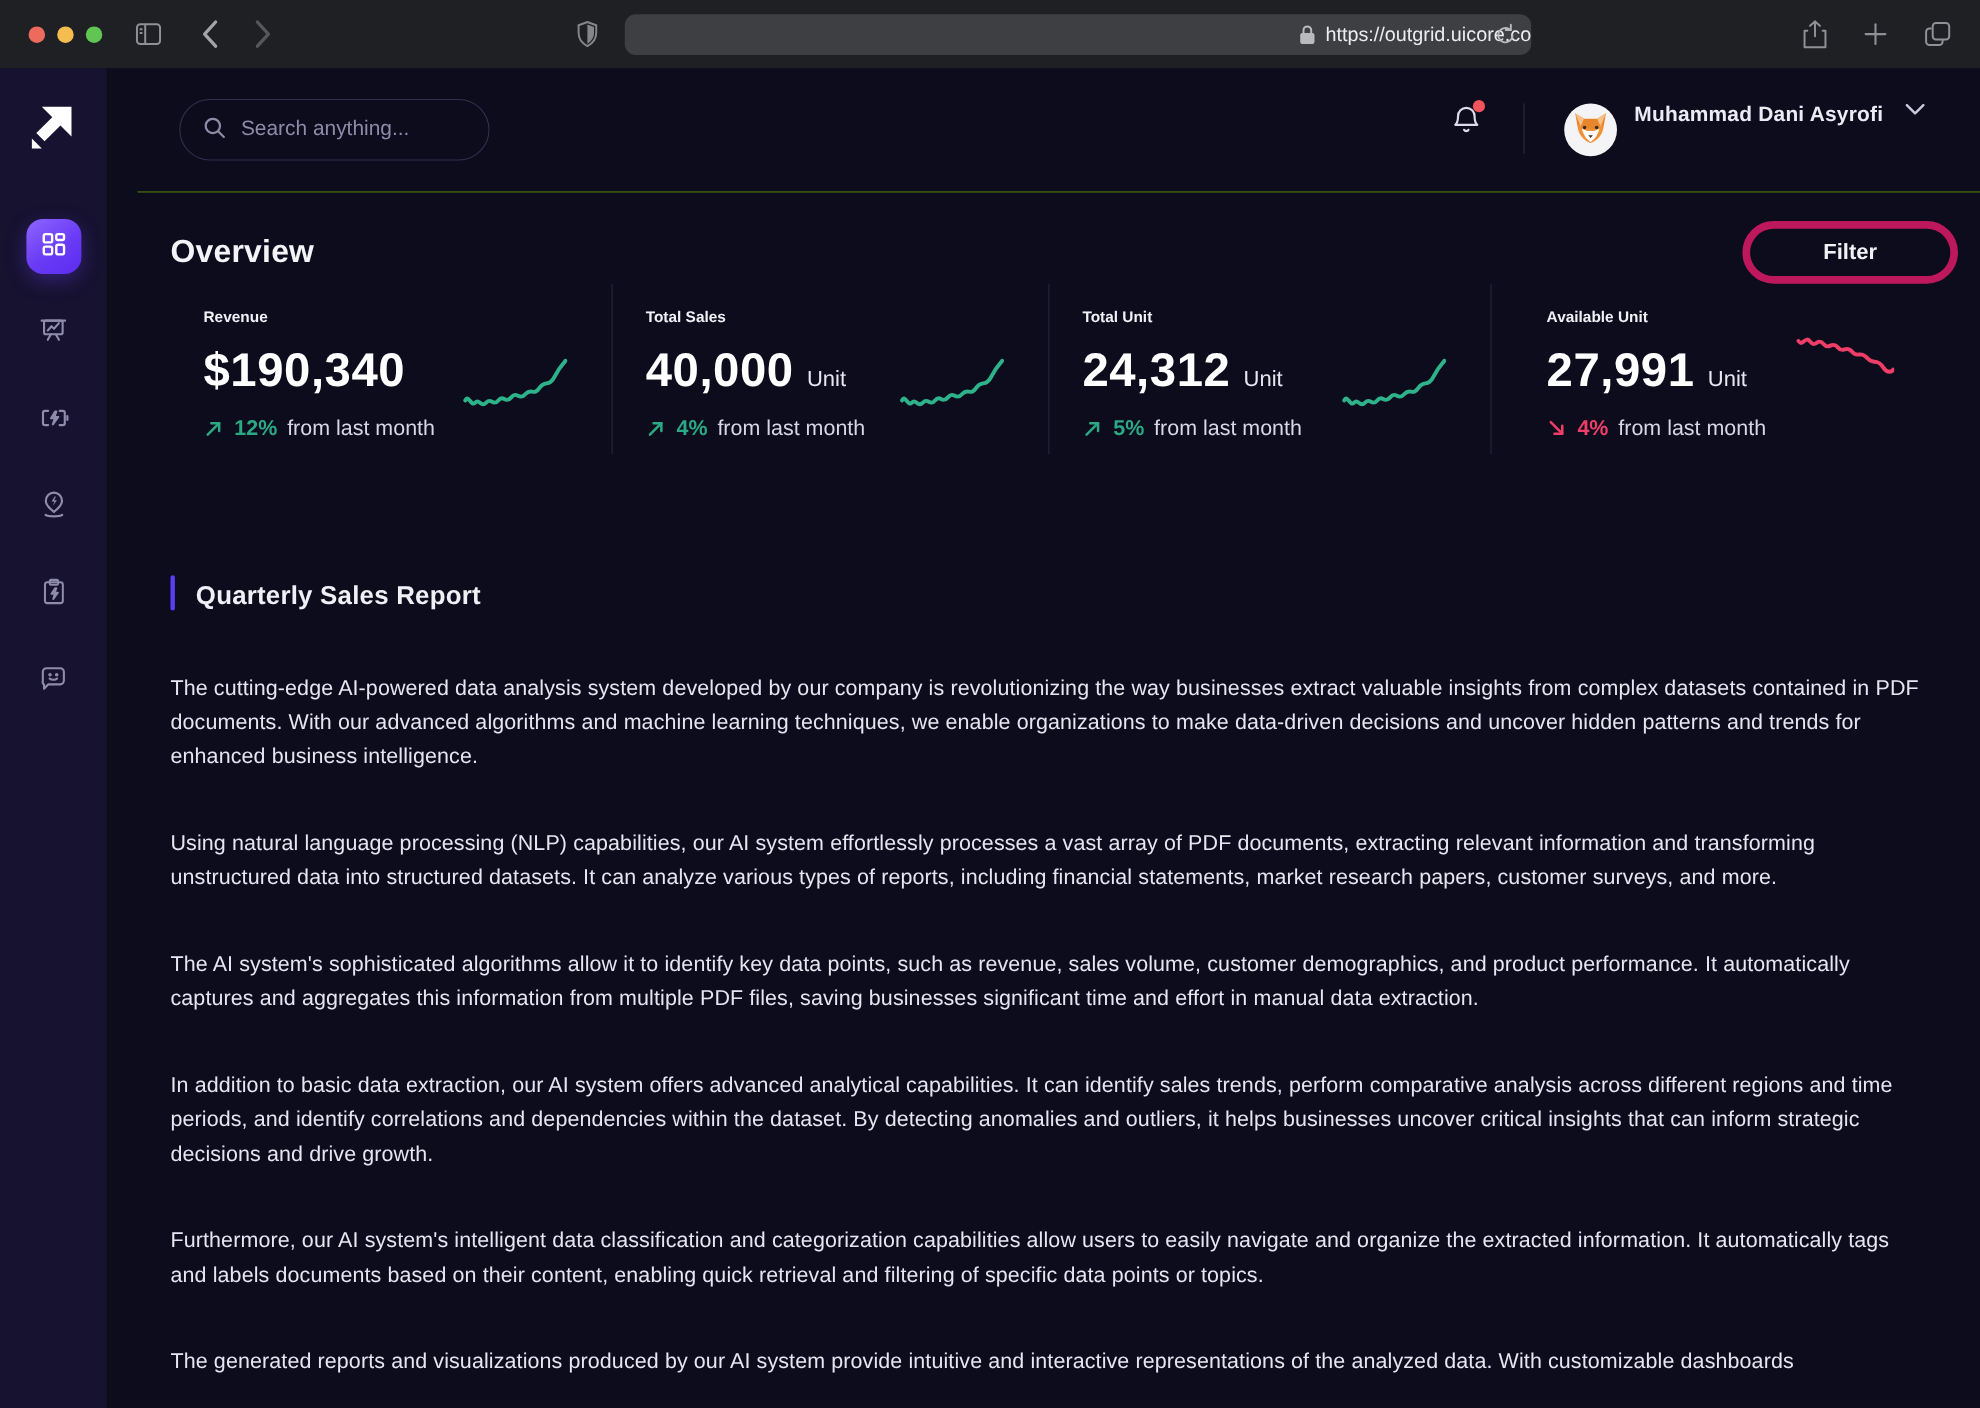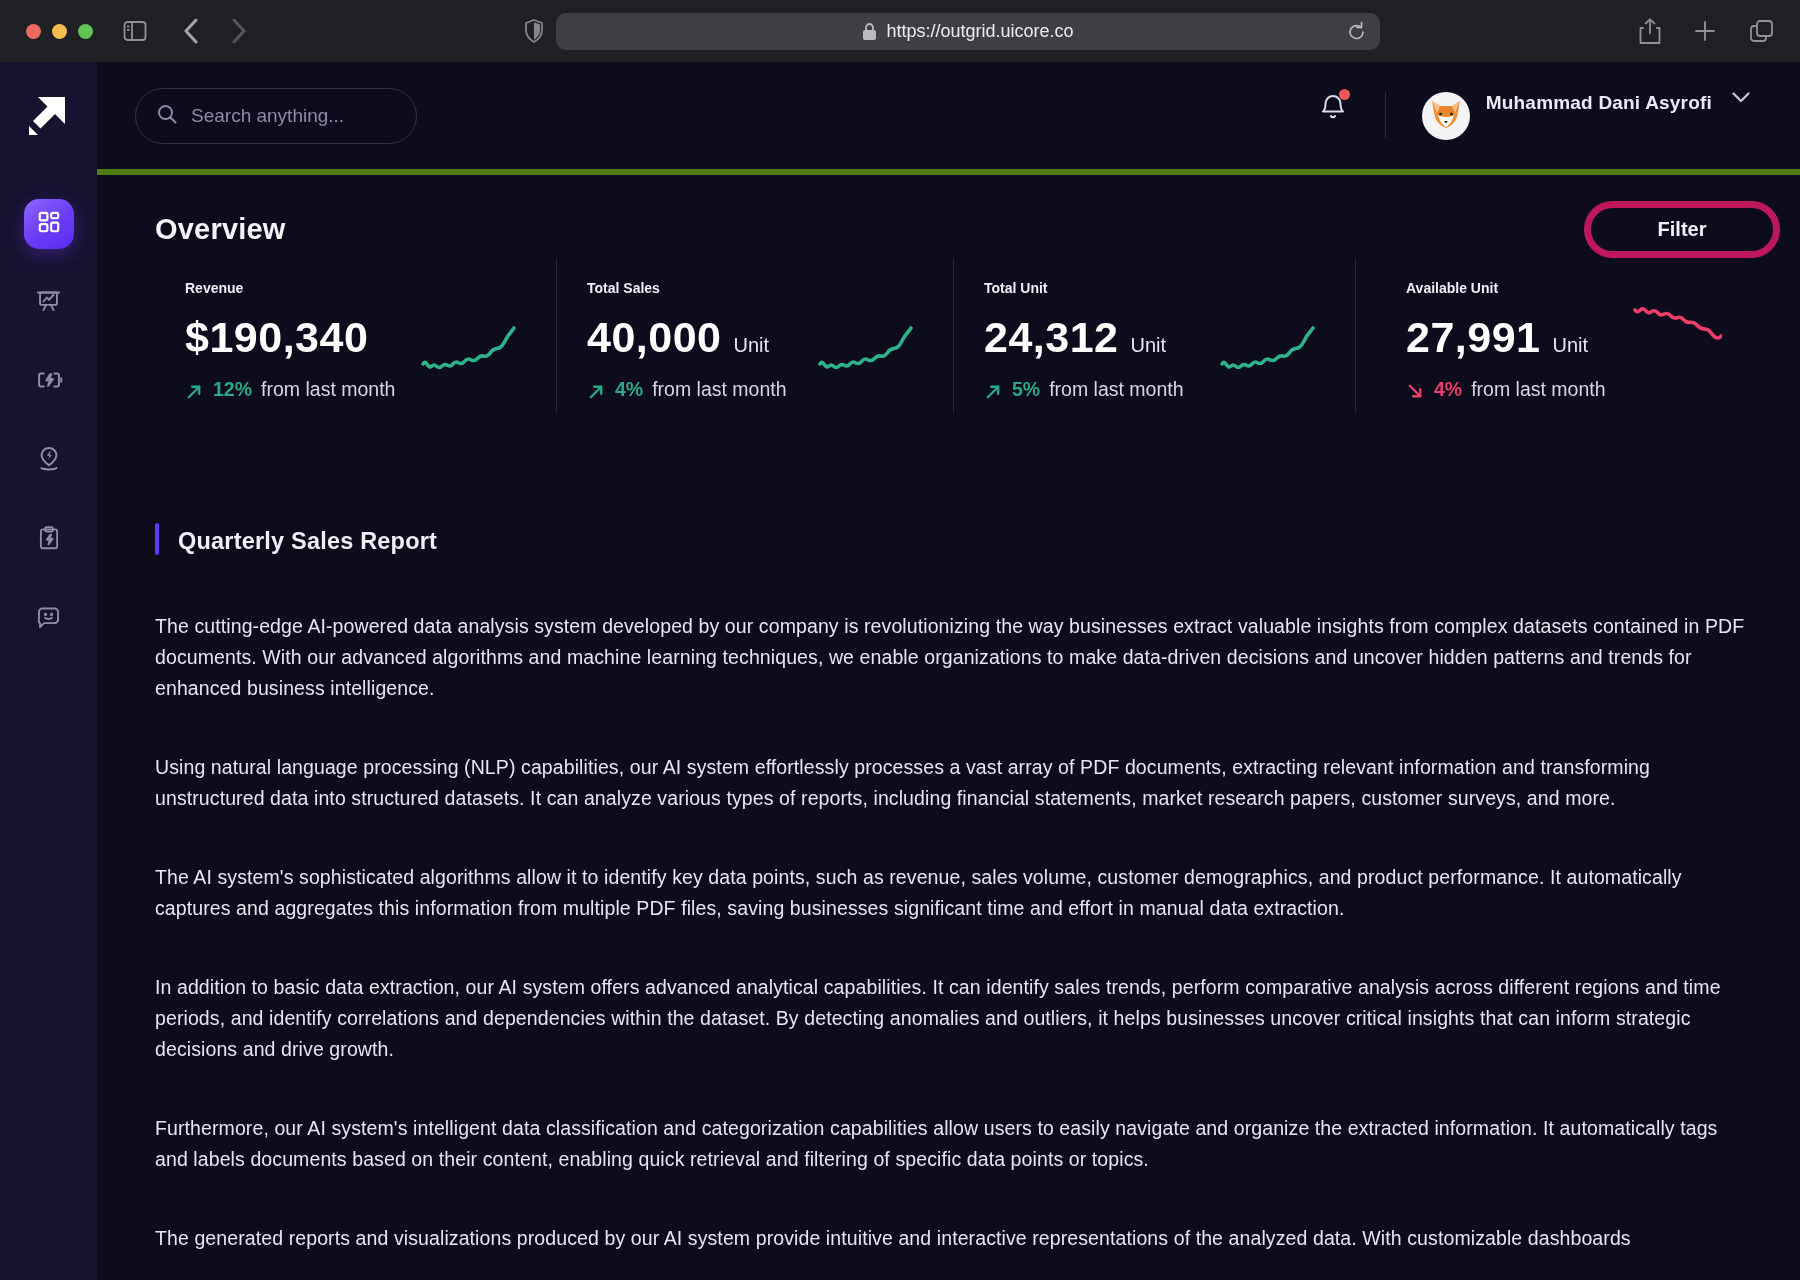--- a/index.html
+++ b/index.html
@@ -11,41 +11,41 @@
   .chrome { height:62px; background:#1f2023; flex:0 0 62px; position:relative;
             display:flex; align-items:center; }
   .traffic { display:flex; gap:11px; margin-left:26px; }
   .light { width:15px; height:15px; border-radius:50%; }
   .light.red { background:#ec6a5e; } .light.yellow { background:#f5bd4f; } .light.green { background:#61c554; }
   .chrome-ic { color:#8f9196; display:flex; align-items:center; justify-content:center; }
   .tgl { margin-left:30px; }
   .nav-back { margin-left:36px; color:#a2a4a8; }
   .nav-fwd { margin-left:32px; color:#55575b; }
   .shield { position:absolute; left:524px; color:#84868a; }
-  .urlbar { position:absolute; left:556px; top:13px; width:824px; height:37px;
+  .urlbar { position:absolute; left:568px; top:13px; width:824px; height:37px;
             background:#3d3f43; border-radius:10px; display:flex; align-items:center;
-            justify-content:center; color:#ededef; font-size:18px; }
+            justify-content:flex-end; color:#ededef; font-size:18px; }
   .urlbar .lock { color:#b9babd; margin-right:9px; display:flex; }
   .urlbar .reload { position:absolute; right:14px; color:#b9babd; display:flex; }
   .chrome-right { position:absolute; right:26px; display:flex; gap:32px; color:#9fa1a5; }
 
   
   .app { flex:1; display:flex; min-height:0; }
   .sidebar { width:97px; background:#16122f; flex:0 0 97px; display:flex;
              flex-direction:column; align-items:center; }
   .logo { width:42px; height:42px; margin-top:33px; align-self:flex-start; margin-left:25px; }
   .nav { margin-top:62px; display:flex; flex-direction:column; align-items:center; gap:29px; }
   .nav-item { width:50px; height:50px; border-radius:15px; display:flex;
               align-items:center; justify-content:center; color:#8f8bab; cursor:pointer; }
   .nav-item.active { background:linear-gradient(145deg,#8d66ff 0%,#6a3bf5 55%,#5b2cee 100%);
                      color:#ffffff; box-shadow:0 6px 18px rgba(106,59,245,.35); }
 
   .main { flex:1; min-width:0; display:flex; flex-direction:column; }
-  .main-header { height:113px; flex:0 0 113px; border-bottom:6px solid #4d7c0f;
-                 display:flex; align-items:center; padding:0 50px 0 38px; }
+  .main-header { height:113px; flex:0 0 113px; border-bottom:1px solid #4d7c0f;
+                 display:flex; align-items:center; padding:0 50px 0 38px;margin-left:28px; }
   .search { width:282px; height:56px; border:1px solid #322f4c; border-radius:28px;
             display:flex; align-items:center; padding:0 20px; color:#8e8aa8; background:transparent; }
   .search input { background:transparent; border:none; outline:none; color:#cfcde0;
                   font-size:19px; margin-left:13px; width:200px; font-family:"Liberation Sans",sans-serif; }
   .search input::placeholder { color:#8e8aa8; }
   .hdr-right { margin-left:auto; display:flex; align-items:flex-start; }
   .bell { position:relative; color:#dddbe9; display:flex; cursor:pointer; }
   .bell .dot { position:absolute; top:-3px; right:-3px; width:11px; height:11px;
                border-radius:50%; background:#f2545b; }
   .hdr-div { width:1px; height:46px; background:#2c2945; margin:0 36px 0 38px; }
@@ -63,21 +63,21 @@
                 cursor:pointer; font-family:"Liberation Sans",sans-serif; }
 
   .stats { margin-top:0; display:grid; grid-template-columns:401px 397px 402px 1fr; }
   .stat { position:relative; padding:22px 0 12px 30px; }
   .stat + .stat { border-left:1px solid #272440; }
   .stat:last-child { padding-left:50px; }
   .stat-label { color:#f1f0f6; font-size:14px; font-weight:700; }
   .stat-value-row { margin-top:17px; display:flex; align-items:baseline; gap:12px; }
   .stat-value { color:#ffffff; font-size:43px; font-weight:700; letter-spacing:.5px; }
   .stat-unit { color:#e8e6f0; font-size:20px; font-weight:400; }
-  .stat-delta { margin-top:16px; display:flex; align-items:flex-end; gap:9px; font-size:19.5px; }
+  .stat-delta { margin-top:16px; display:flex; align-items:center; gap:9px; font-size:19.5px; }
   .delta-pct { font-weight:700; }
   .delta-pct.up, .arrow.up { color:#2aa984; }
   .delta-pct.down, .arrow.down { color:#ee3e68; }
   .arrow { display:flex; }
   .delta-text { color:#d9d7e6; }
   .spark { position:absolute; right:40px; top:58px; }
 
   .report { margin-top:110px; }
   .report-title-row { display:flex; align-items:flex-end; gap:19px; }
   .report-bar { width:4px; height:32px; background:#5b3df5; border-radius:2px; }

